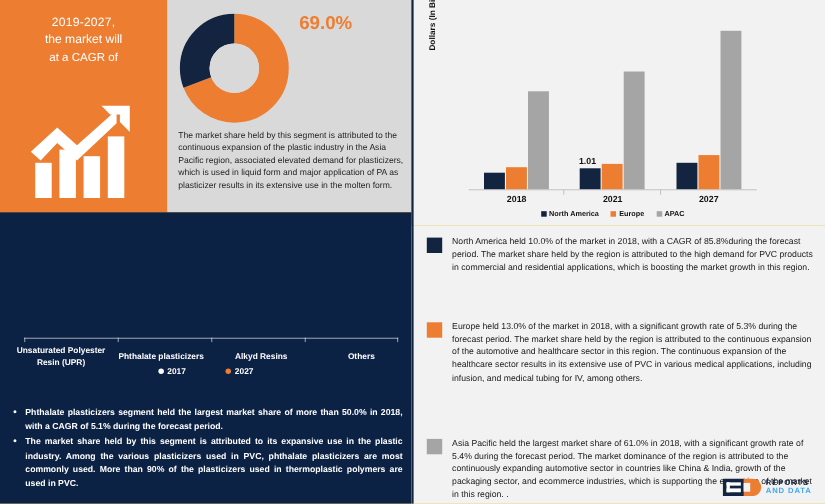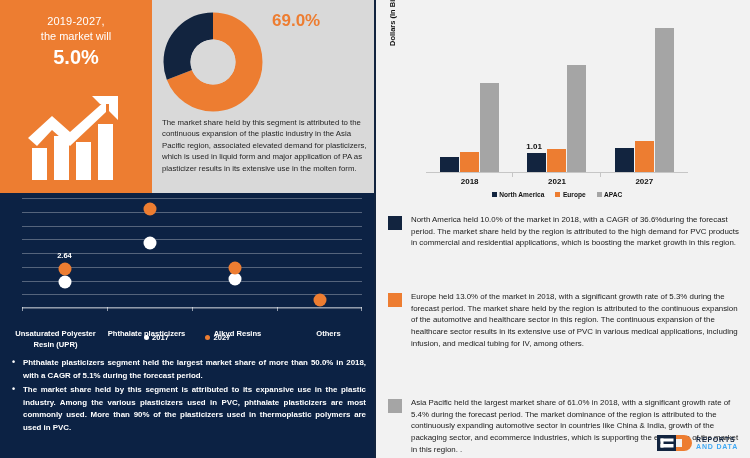--- a/index.html
+++ b/index.html
@@ -134,39 +134,40 @@
     position: absolute; color: #ffffff; font-size: 7.5px; font-weight: 700;
     transform: translateX(-50%); white-space: nowrap;
   }
   .cat-axis {
     position: absolute; left: 22px; top: 114px; width: 340px;
     height: 1px; background: rgba(255,255,255,.55);
   }
   .cat-ticks { position: absolute; left: 22px; top: 114px; width: 340px; height: 4px; }
   .cat-tick { position: absolute; top: 0; width: 1px; height: 4px; background: rgba(255,255,255,.55); }
   .cat-labels {
-    position: absolute; left: 10px; top: 136px; width: 364px;
+    position: absolute; left: 10px; top: 121px; width: 364px;
     display: flex;
+    align-items: center;
   }
   .cat-label {
     flex: 1; text-align: center; color: #ffffff;
     font-size: 7.6px; font-weight: 700; line-height: 10.5px;
   }
   .bubble-legend {
     position: absolute; left: 0; top: 140px; width: 374px;
     display: flex; justify-content: center; gap: 36px;
     font-size: 7.6px; font-weight: 700; color: #ffffff;
   }
   .bubble-legend .li { display: flex; align-items: center; gap: 3.5px; }
   .dot { width: 5px; height: 5px; border-radius: 50%; display: inline-block; }
   .dot.w { background: #ffffff; }
   .dot.o { background: #ed7d31; }
 
   .navy-bullets {
-    position: absolute; left: 10px; top: 164px; width: 356px;
+    position: absolute; left: 10px; top: 176px; width: 356px;
     color: #ffffff; font-size: 7.9px; line-height: 12.6px; font-weight: 700;
   }
   .navy-bullets li {
     list-style: none; position: relative;
     padding-left: 13px; margin-bottom: 2px; text-align: justify;
   }
   .navy-bullets li::before {
     content: "\2022"; position: absolute; left: 2px; top: -1px;
     font-size: 9px; color: #ffffff;
   }
@@ -202,21 +203,21 @@
   }
 </style>
 </head>
 <body>
 
 <div id="root">
 
   <div class="cagr-panel">
     <div class="cagr-line1">2019-2027,</div>
     <div class="cagr-line2">the market will</div>
-    <div class="cagr-pct">5.0%</div>
+    <div class="cagr-line3">at a CAGR of</div>
     <svg class="cagr-art" viewBox="0 0 100 86">
       <rect x="6" y="52" width="15" height="32" fill="#ffffff"></rect>
       <rect x="28" y="40" width="15" height="44" fill="#ffffff"></rect>
       <rect x="50" y="46" width="15" height="38" fill="#ffffff"></rect>
       <rect x="72" y="28" width="15" height="56" fill="#ffffff"></rect>
       <path d="M2 42 L26 20 L44 36 L80 4 L80 16 L44 50 L26 34 L11 50 Z" fill="#ffffff"></path>
       <path d="M66 0 L92 0 L92 24 L83 15 L83 8 L74 8 Z" fill="#ffffff"></path>
     </svg>
   </div>
 
@@ -271,39 +272,20 @@
           <span>Europe</span>
         </div>
         <div class="li">
           <span class="swatch ap"></span>
           <span>APAC</span>
         </div>
       </div>
   </div>
 
   <div class="navy-panel">
-    <div class="bubble-chart" id="bubbleChart">
-        <div class="gridline" style="top: 0px;"></div>
-        <div class="gridline" style="top: 13.75px;"></div>
-        <div class="gridline" style="top: 27.5px;"></div>
-        <div class="gridline" style="top: 41.25px;"></div>
-        <div class="gridline" style="top: 55px;"></div>
-        <div class="gridline" style="top: 68.75px;"></div>
-        <div class="gridline" style="top: 82.5px;"></div>
-        <div class="gridline" style="top: 96.25px;"></div>
-        <div class="gridline" style="top: 110px;"></div>
-        <div class="bubble y2017" style="left: 42.5px; top: 83.6px;"></div>
-        <div class="bubble y2017" style="left: 127.5px; top: 44.7333px;"></div>
-        <div class="bubble y2017" style="left: 212.5px; top: 81.4px;"></div>
-        <div class="bubble y2027" style="left: 42.5px; top: 71.28px;"></div>
-        <div class="bubble-val" style="left: 42.5px; top: 53.28px;">2.64</div>
-        <div class="bubble y2027" style="left: 127.5px; top: 11px;"></div>
-        <div class="bubble y2027" style="left: 212.5px; top: 70.4px;"></div>
-        <div class="bubble y2027" style="left: 297.5px; top: 101.933px;"></div>
-      </div>
     <div class="cat-axis"></div>
     <div class="cat-ticks" id="catTicks">
         <div class="cat-tick" style="left: 0px;"></div>
         <div class="cat-tick" style="left: 85px;"></div>
         <div class="cat-tick" style="left: 170px;"></div>
         <div class="cat-tick" style="left: 255px;"></div>
         <div class="cat-tick" style="left: 339px;"></div>
       </div>
     <div class="cat-labels" id="catLabels">
         <div class="cat-label">Unsaturated Polyester Resin (UPR)</div>
@@ -324,21 +306,21 @@
     <ul class="navy-bullets" id="navyBullets">
         <li>Phthalate plasticizers segment held the largest market share of more than 50.0% in 2018, with a CAGR of 5.1% during the forecast period.</li>
         <li>The market share held by this segment is attributed to its expansive use in the plastic industry. Among the various plasticizers used in PVC, phthalate plasticizers are most commonly used. More than 90% of the plasticizers used in thermoplastic polymers are used in PVC.</li>
       </ul>
   </div>
 
   <div class="notes-panel">
     <div id="notes">
         <div class="note" style="top: 9px;">
           <div class="note-sq na"></div>
-          <div class="note-txt">North America held 10.0% of the market in 2018, with a CAGR of 36.6%during the forecast period. The market share held by the region is attributed to the high demand for PVC products in commercial and residential applications, which is boosting the market growth in this region.</div>
+          <div class="note-txt">North America held 10.0% of the market in 2018, with a CAGR of 85.8%during the forecast period. The market share held by the region is attributed to the high demand for PVC products in commercial and residential applications, which is boosting the market growth in this region.</div>
         </div>
         <div class="note" style="top: 86px;">
           <div class="note-sq eu"></div>
           <div class="note-txt">Europe held 13.0% of the market in 2018, with a significant growth rate of 5.3% during the forecast period. The market share held by the region is attributed to the continuous expansion of the automotive and healthcare sector in this region. The continuous expansion of the healthcare sector results in its extensive use of PVC in various medical applications, including infusion, and medical tubing for IV, among others.</div>
         </div>
         <div class="note" style="top: 192px;">
           <div class="note-sq ap"></div>
           <div class="note-txt">Asia Pacific held the largest market share of 61.0% in 2018, with a significant growth rate of 5.4% during the forecast period. The market dominance of the region is attributed to the continuously expanding automotive sector in countries like China &amp; India, growth of the packaging sector, and ecommerce industries, which is supporting the expansion of the market in this region. .</div>
         </div>
       </div>

